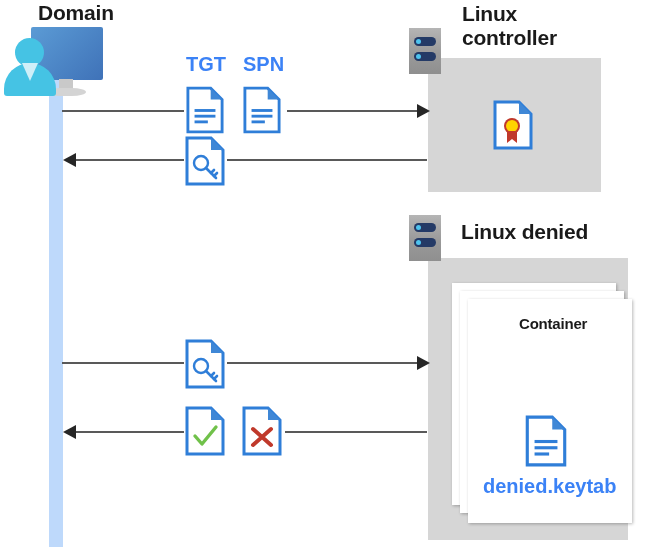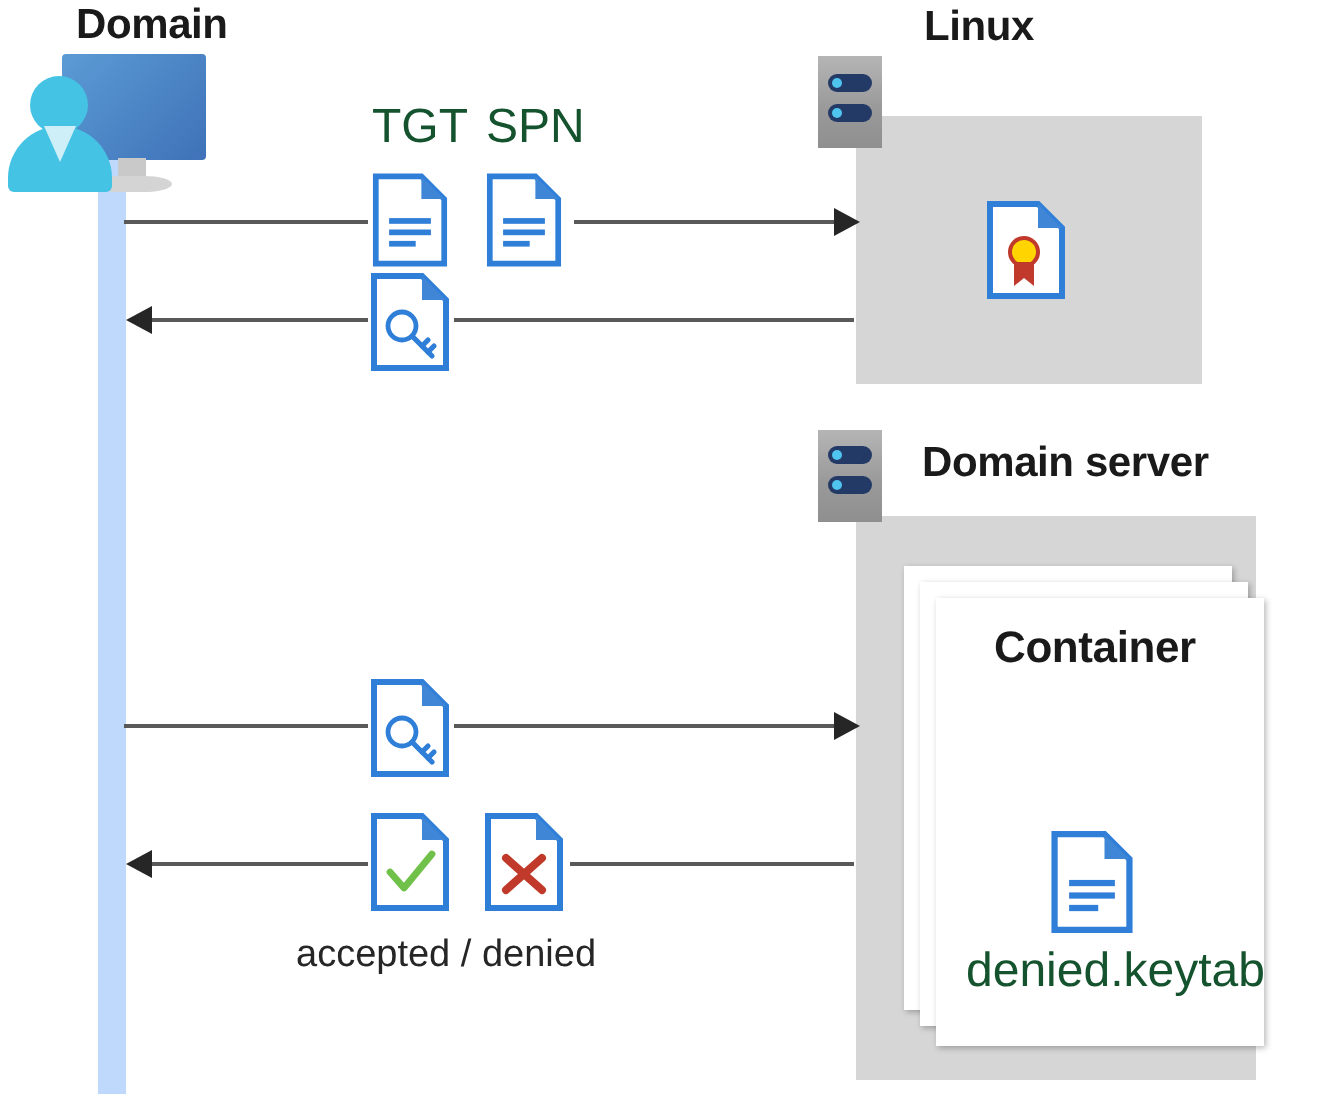--- a/index.html
+++ b/index.html
@@ -19,23 +19,23 @@
 
   
   .label-bold {
     font-weight: bold;
     color: #1a1a1a;
     font-size: 21px;
     line-height: 26px;
     letter-spacing: -0.2px;
   }
   .label-plain {
-    font-weight: normal;
-    color: #14532d;
-    font-size: 24px;
+    font-weight: bold;
+    color: #3b82f6;
+    font-size: 20px;
     line-height: 24px;
   }
   .label-small {
     font-weight: normal;
     color: #262626;
     font-size: 19px;
     line-height: 23px;
   }
 
   
@@ -174,20 +174,21 @@
   <div class="abs server-rack" style="left:409px; top:28px;">
     <div class="bar" style="top:9px;">
         <span class="dot"></span>
       </div>
     <div class="bar" style="top:24px;">
         <span class="dot"></span>
       </div>
   </div>
 
   <div class="abs label-bold nowrap" style="left:462px; top:1px;">Linux</div>
+  <div class="abs label-bold nowrap" style="left:462px; top:25px;">controller</div>
 
   <div class="abs doc" style="left:493px; top:100px; width:40px; height:50px;">
     <svg viewBox="0 0 40 50">
       <path d="M2 2 H26 L38 14 V48 H2 Z" fill="#ffffff" stroke="#2f7ed8" stroke-width="3"></path>
       <path d="M26 2 L38 14 H26 Z" fill="#3f87d6"></path>
       <circle cx="19" cy="26" r="8" fill="#c0392b"></circle>
       <circle cx="19" cy="26" r="6" fill="#ffd400"></circle>
       <path d="M14 31 L14 43 L19 39 L24 43 L24 31 Z" fill="#c0392b"></path>
     </svg>
   </div>
@@ -196,27 +197,27 @@
 
   <div class="abs server-rack" style="left:409px; top:215px;">
     <div class="bar" style="top:8px;">
         <span class="dot"></span>
       </div>
     <div class="bar" style="top:23px;">
         <span class="dot"></span>
       </div>
   </div>
 
-  <div class="abs label-bold nowrap" style="left:461px; top:219px;">Domain server</div>
+  <div class="abs label-bold nowrap" style="left:461px; top:219px;">Linux denied</div>
 
   <div class="abs card" style="left:452px; top:283px; width:164px; height:222px;"></div>
   <div class="abs card" style="left:460px; top:291px; width:164px; height:222px;"></div>
   <div class="abs card" style="left:468px; top:299px; width:164px; height:224px;"></div>
 
-  <div class="abs label-bold nowrap" style="left:497px; top:311px; font-size:22px;">Container</div>
+  <div class="abs label-bold nowrap" style="left:519px; top:311px; font-size:15px;">Container</div>
 
 
   <div class="abs doc" style="left:525px; top:415px; width:42px; height:52px;">
     <svg viewBox="0 0 40 50">
       <path d="M2 2 H26 L38 14 V48 H2 Z" fill="#ffffff" stroke="#2f7ed8" stroke-width="3"></path>
       <path d="M26 2 L38 14 H26 Z" fill="#3f87d6"></path>
       <rect x="9" y="24" width="22" height="3" fill="#2f7ed8"></rect>
       <rect x="9" y="30" width="22" height="3" fill="#2f7ed8"></rect>
       <rect x="9" y="36" width="14" height="3" fill="#2f7ed8"></rect>
     </svg>
@@ -294,15 +295,14 @@
   </div>
 
   <div class="abs doc" style="left:242px; top:406px; width:40px; height:50px;">
     <svg viewBox="0 0 40 50">
       <path d="M2 2 H26 L38 14 V48 H2 Z" fill="#ffffff" stroke="#2f7ed8" stroke-width="3"></path>
       <path d="M26 2 L38 14 H26 Z" fill="#3f87d6"></path>
       <path d="M11 23 L29 39 M29 23 L11 39" fill="none" stroke="#c0392b" stroke-width="4" stroke-linecap="round"></path>
     </svg>
   </div>
 
-  <div class="abs label-small nowrap" style="left:148px; top:466px;">accepted / denied</div>
 
 </div>
 
 </body></html>

